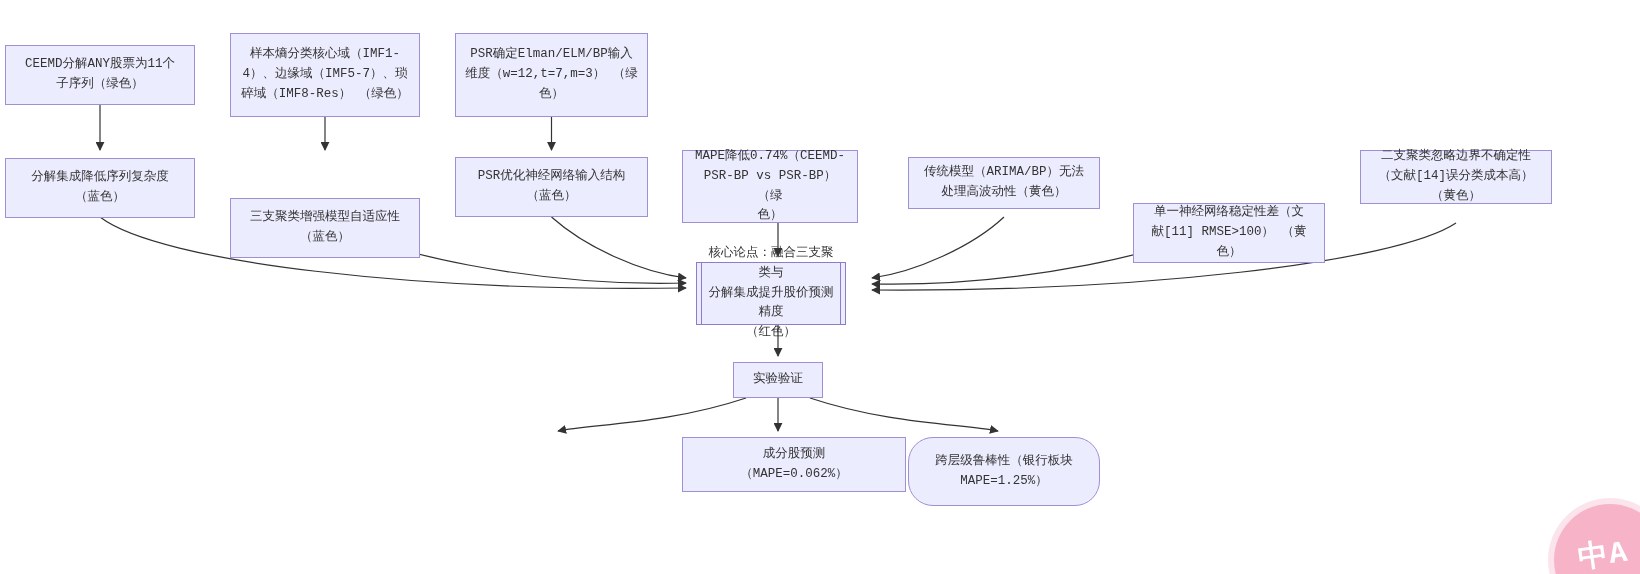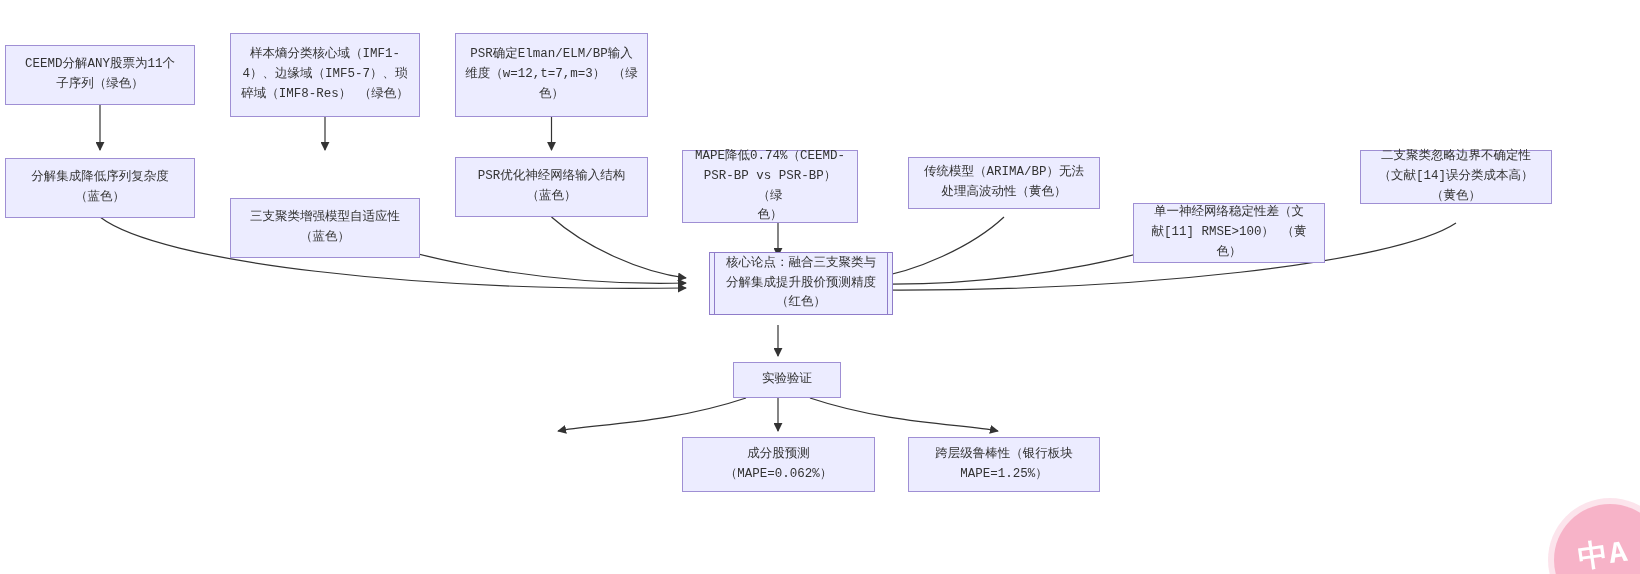--- a/index.html
+++ b/index.html
@@ -102,28 +102,28 @@
 PSR-BP vs PSR-BP） （绿
 色）</div>
   <div class="node" style="left:908px;top:157px;width:192px;height:52px;">传统模型（ARIMA/BP）无法
 处理高波动性（黄色）</div>
   <div class="node" style="left:1133px;top:157px;width:192px;height:60px;margin-top:46px;">单一神经网络稳定性差（文
 献[11] RMSE&gt;100） （黄色）</div>
   <div class="node" style="left:1360px;top:150px;width:192px;height:54px;">二支聚类忽略边界不确定性
 （文献[14]误分类成本高）
 （黄色）</div>
 
-  <div class="node core" style="left:696px;top:252px;width:184px;height:63px;margin-left:13px;">核心论点：融合三支聚类与
+  <div class="node core" style="left:696px;top:262px;width:150px;height:63px;">核心论点：融合三支聚类与
 分解集成提升股价预测精度
 （红色）</div>
 
-  <div class="node" style="left:733px;top:362px;width:108px;height:36px;">实验验证</div>
+  <div class="node" style="left:733px;top:362px;width:90px;height:36px;">实验验证</div>
 
-  <div class="node" style="left:682px;top:437px;width:193px;height:55px;">成分股预测
+  <div class="node" style="left:682px;top:437px;width:224px;height:55px;">成分股预测
 （MAPE=0.062%）</div>
-  <div class="node" style="left:908px;top:437px;width:192px;height:55px;">跨层级鲁棒性（银行板块
+  <div class="node" style="left:908px;top:437px;width:192px;height:69px;border-radius:25px;">跨层级鲁棒性（银行板块
 MAPE=1.25%）</div>
 
   <div class="badge">
     <span>中A</span>
   </div>
 
 </div>
 
 </body></html>

